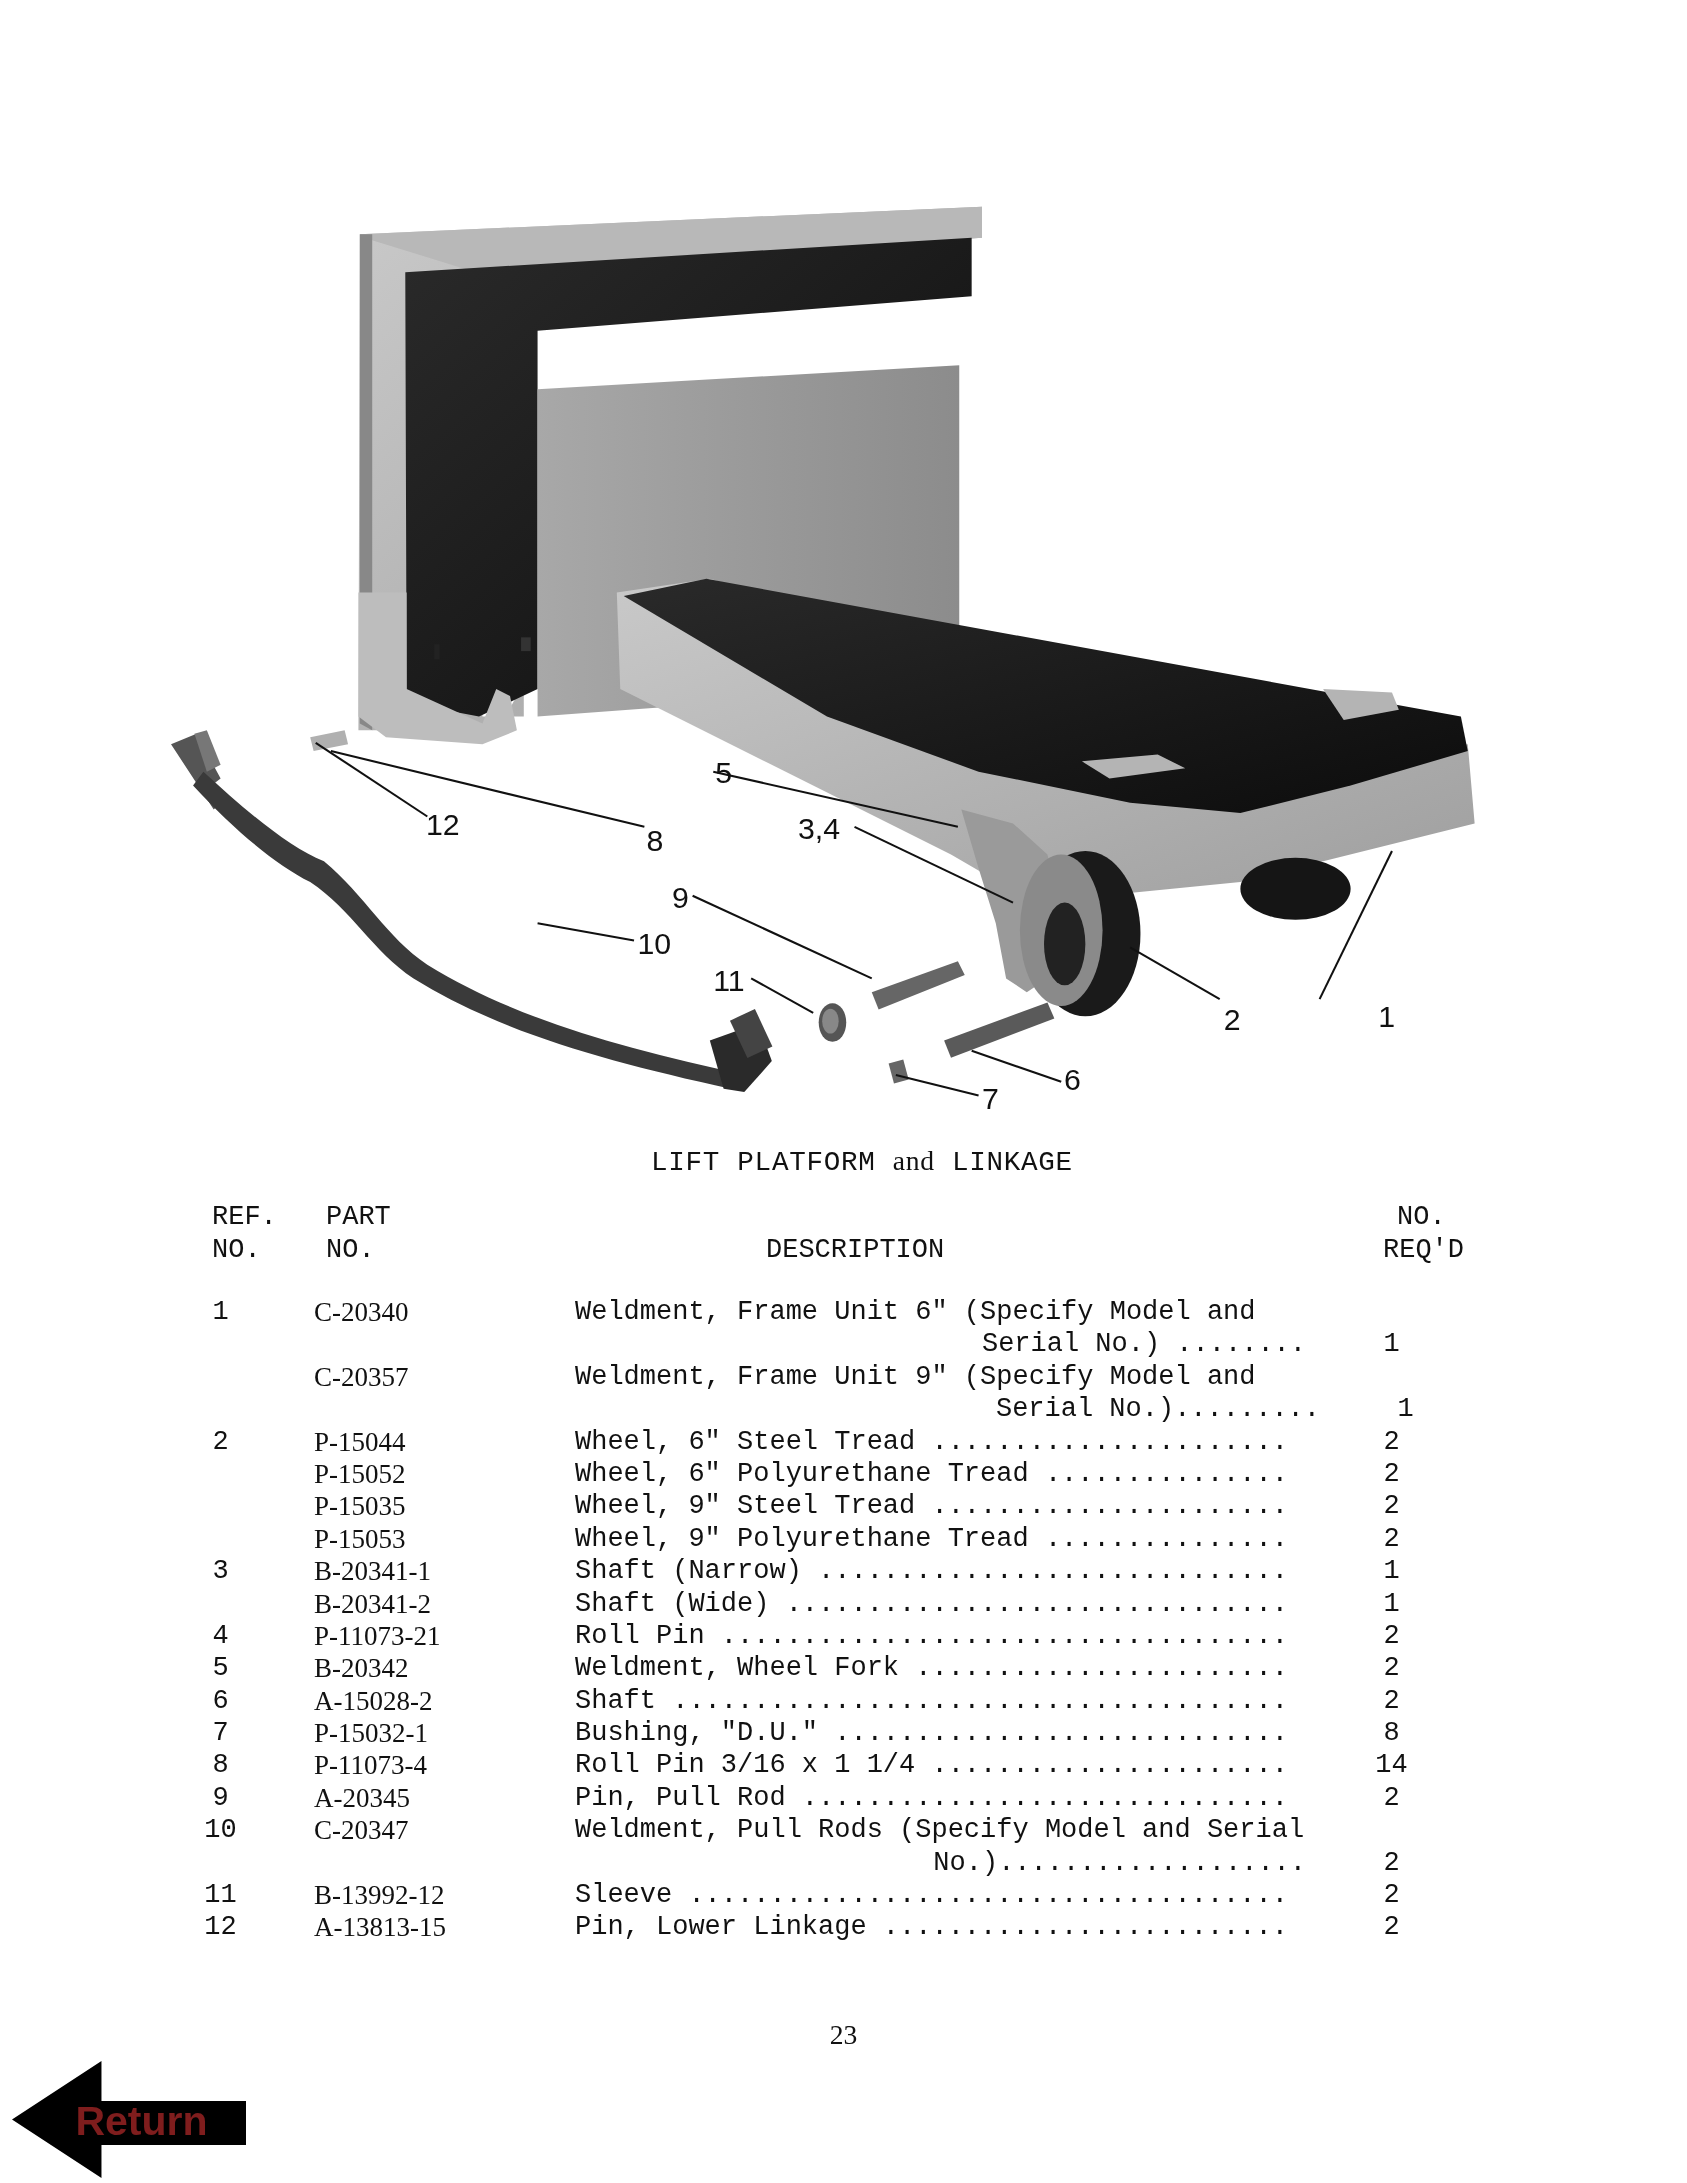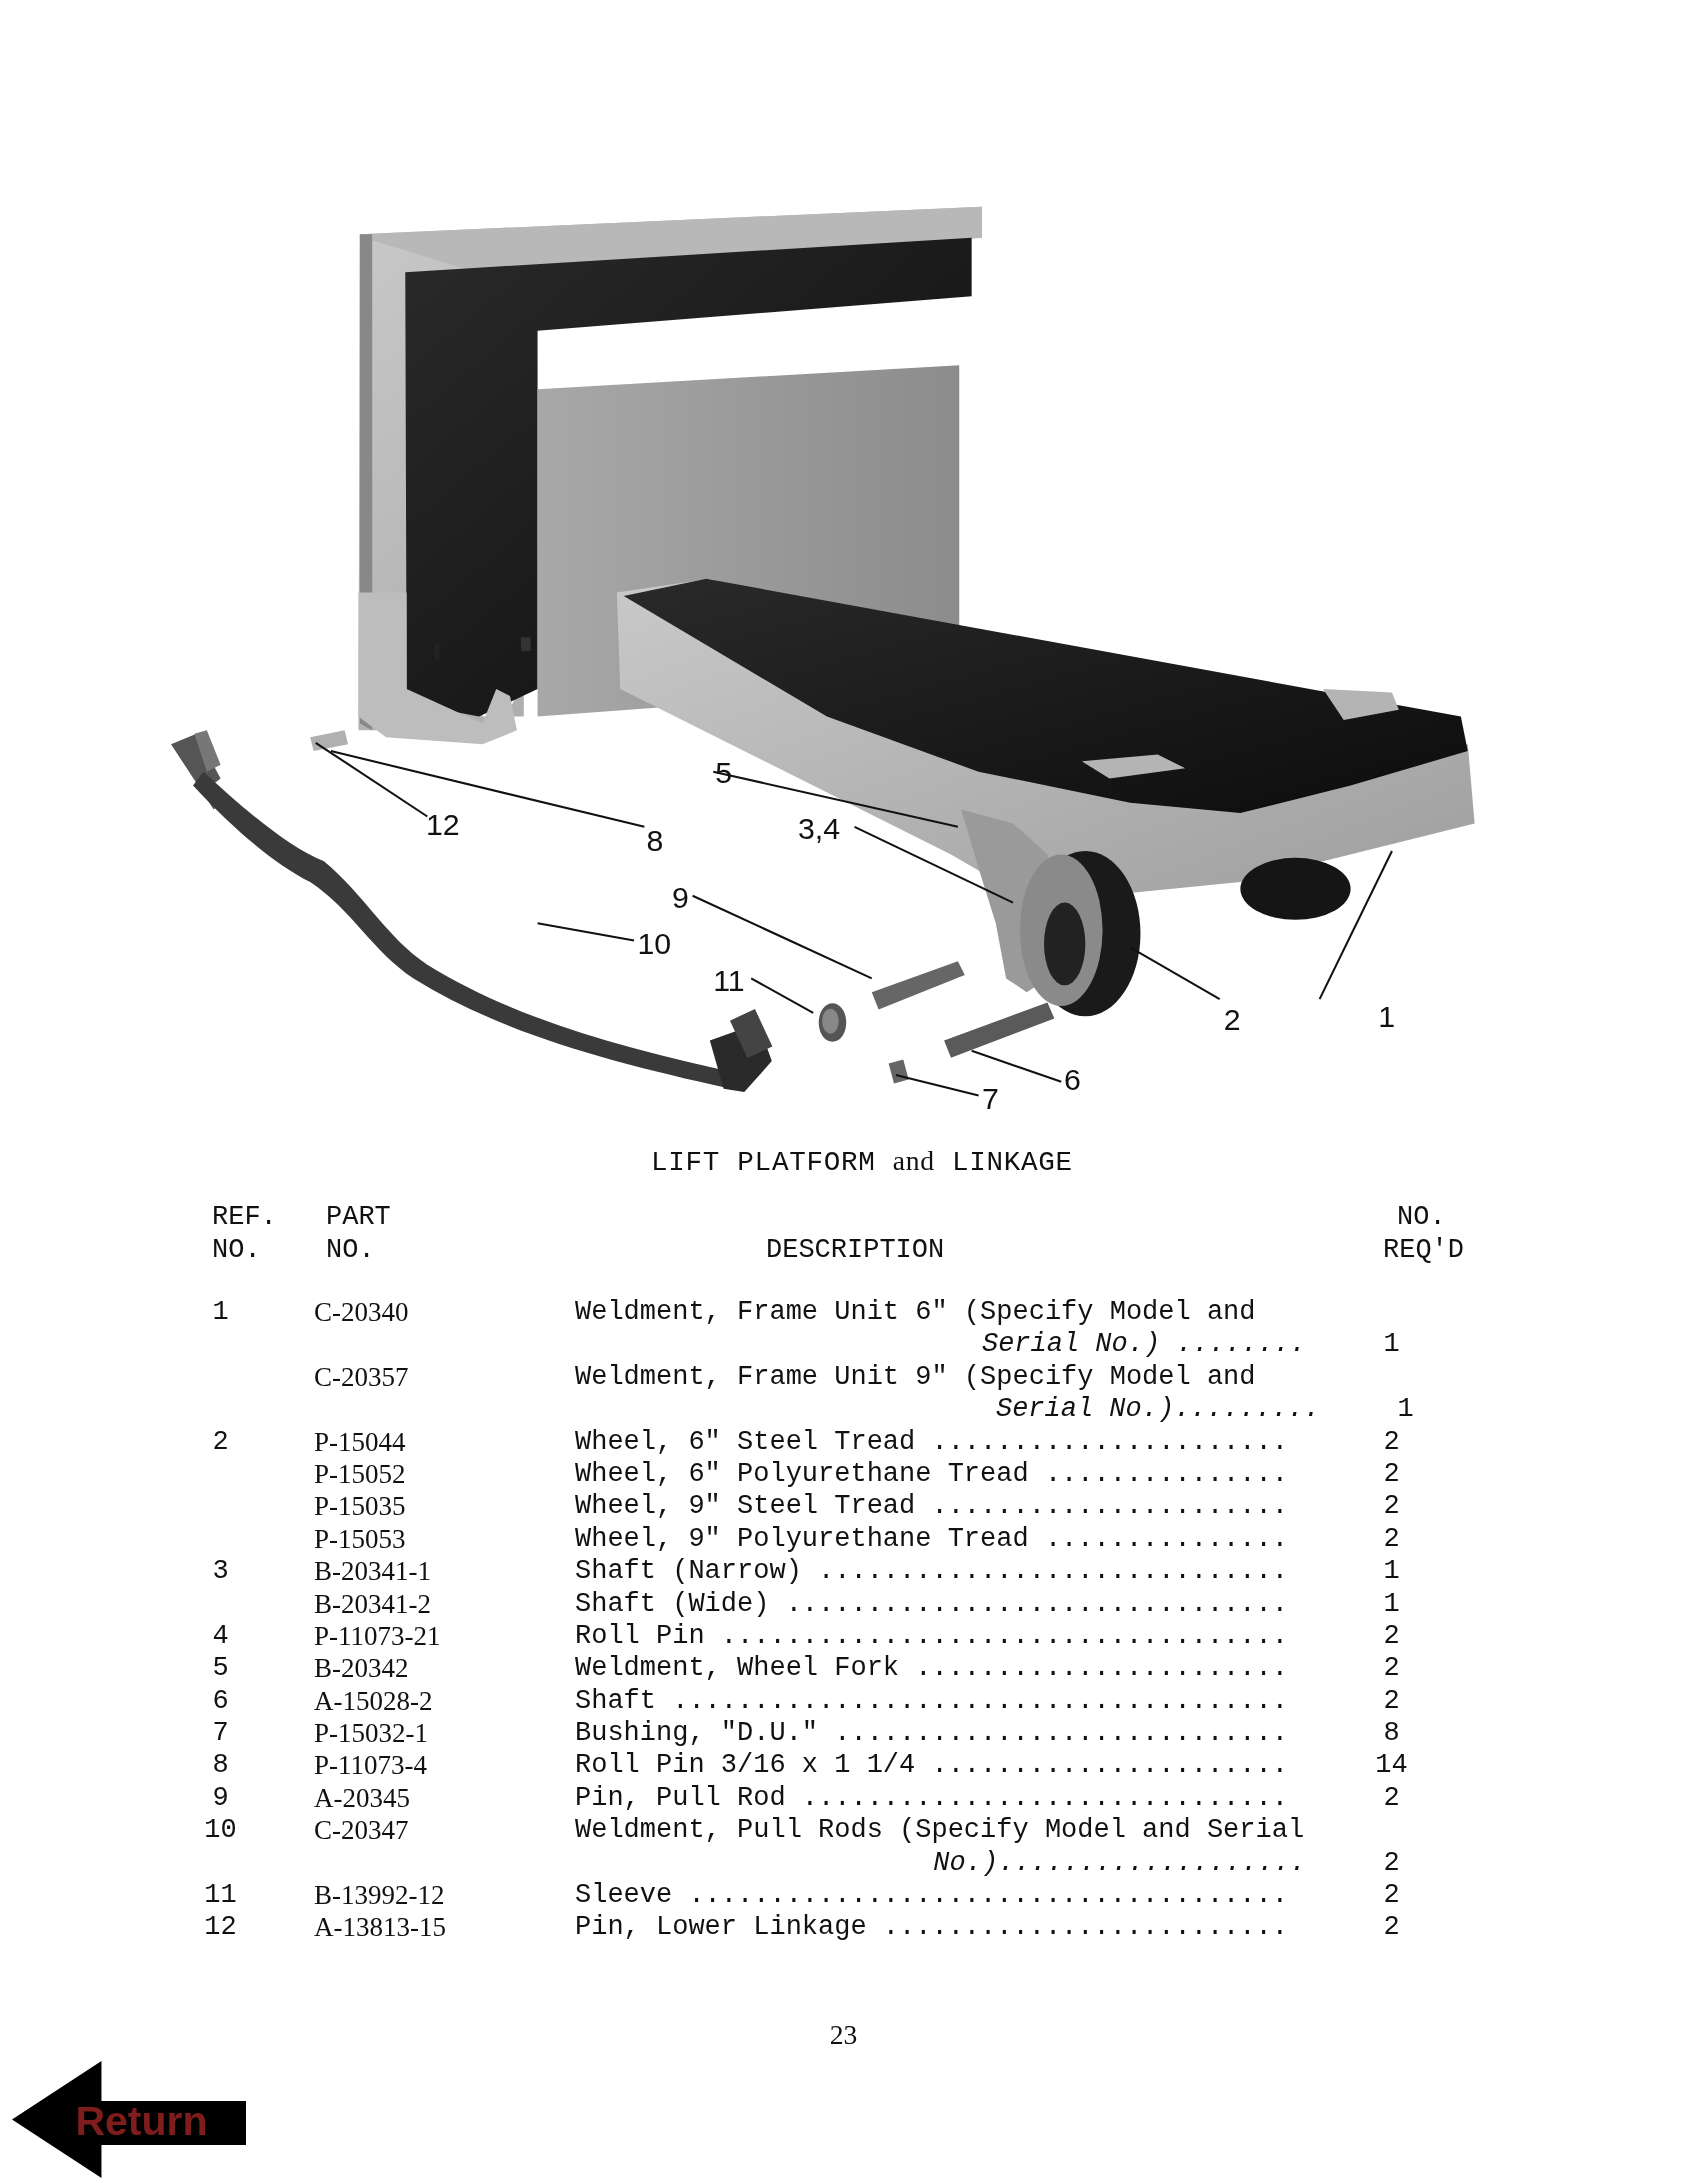--- a/index.html
+++ b/index.html
@@ -11,21 +11,21 @@
     .mono { font-family: "Liberation Mono", "DejaVu Sans Mono", monospace; }
     .fig-title { position: absolute; top: 1145px; left: 0; width: 1687px; text-align: center; font-size: 27.6px; letter-spacing: 0.7px; padding-left: 24px; }
     .fig-title span { position: relative; left: -2.8px; }
     .hdr { position: absolute; font-size: 27px; line-height: 33px; white-space: pre; margin-left: 12px; }
     .table { position: absolute; left: 0; top: 1296px; width: 1687px; }
     .row { position: absolute; left: 0; width: 1687px; height: 33px; font-size: 27px; line-height: 33px; }
     .row > span { position: absolute; white-space: pre; }
     .c-ref { left: 200px; width: 41px; text-align: center; }
     .c-part { left: 314px; font-family: Liberation Serif, serif; }
     .c-desc { left: 575px; width: 731px; }
-    .c-desc.cont { left: 575px; width: 731px; text-align: right; font-style: italic; }
+    .c-desc.cont { left: 575px; width: 731px; text-align: right; }
     .c-qty { left: 1371px; width: 41px; text-align: center; }
     .page-num { position: absolute; top: 2019px; left: 0; width: 1687px; text-align: center; font-size: 27.6px; }
     .return-btn { position: absolute; left: 12.4px; top: 2061px; width: 234px; height: 117px; cursor: pointer; }
     .return-btn svg { width: 100%; height: 100%; display: block; }
     .return-label { position: absolute; left: 63px; top: 26px; font-family: "Liberation Sans", "DejaVu Sans", sans-serif; font-weight: bold; font-size: 41px; color: #7f1d1d; line-height: 69px; }
   </style>
 </head>
 <body>
 
 <div class="page">

